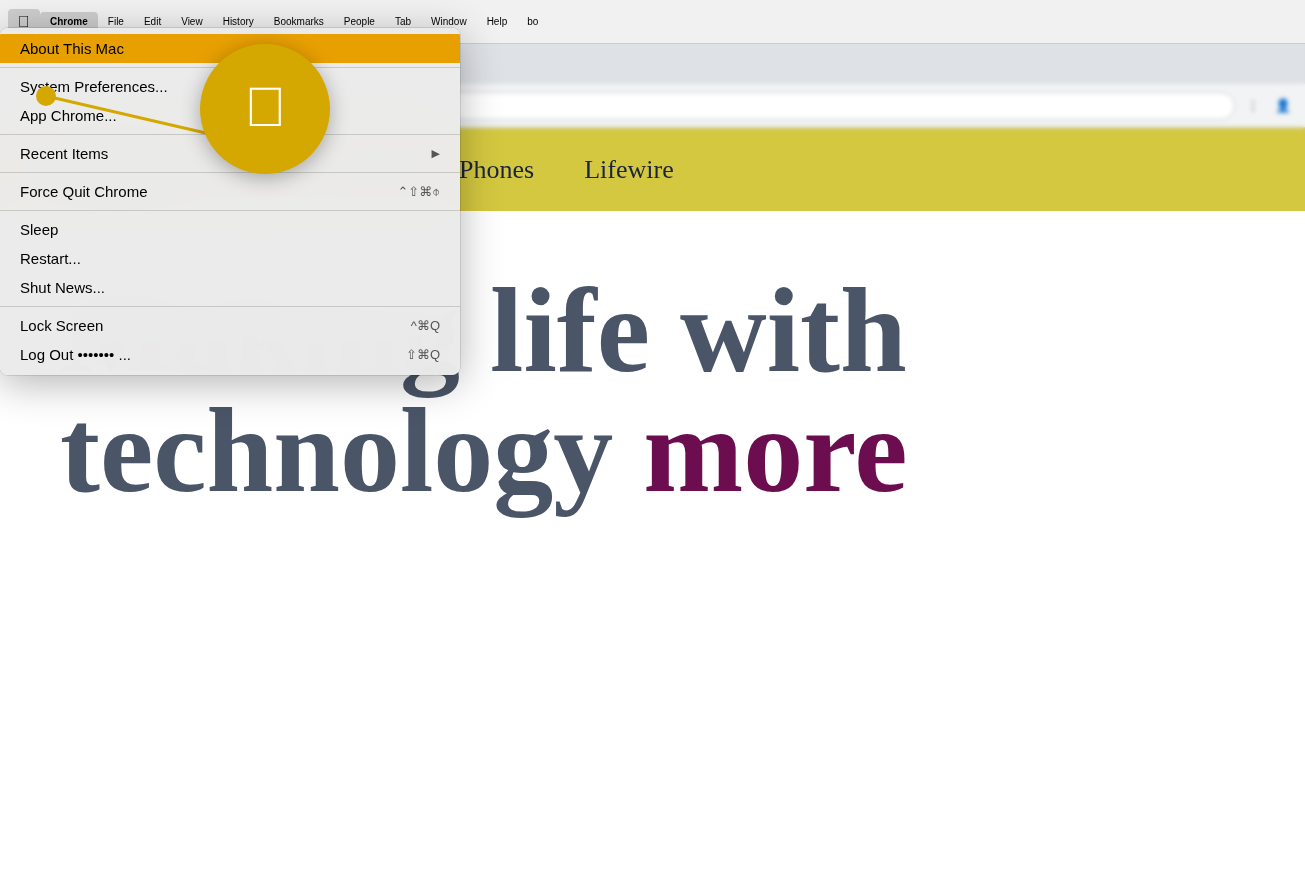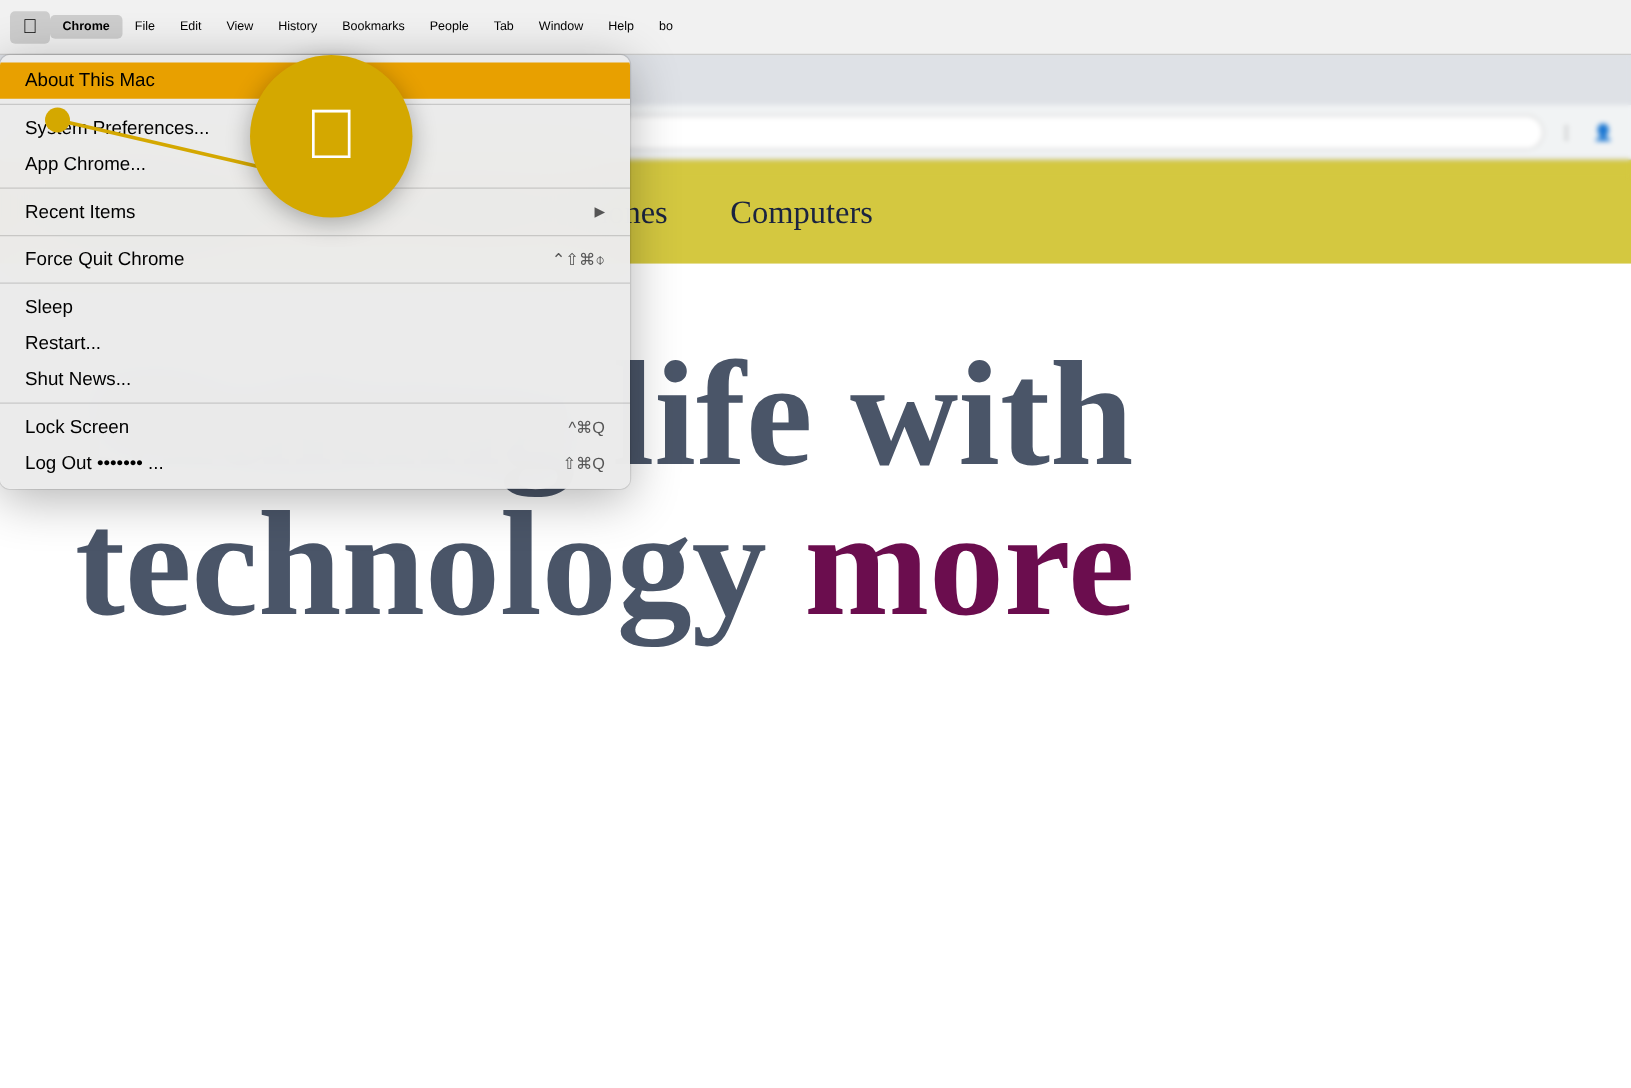--- a/index.html
+++ b/index.html
@@ -197,23 +197,23 @@
       font-family: Georgia, "Times New Roman", serif;
     }
     .hero-title .highlight {
       color: #6b0d4e;
       text-align: right;
     }
 
     
     .apple-menu {
       position: absolute;
-      top: 44px;
+      top: 28px;
       left: 0;
-      width: 504px;
+      width: 460px;
       background: rgba(235,235,235,0.98);
       backdrop-filter: blur(30px);
       border-radius: 8px;
       box-shadow: 0 8px 40px rgba(0,0,0,0.3), 0 0 0 1px rgba(0,0,0,0.1);
       z-index: 200;
       padding: 6px 0;
       overflow: hidden;
     }
     .menu-item {
       padding: 6px 20px;
@@ -329,21 +329,21 @@
   </div>
 
   <div class="page-content">
 
     <div class="site-nav">
       <div class="site-logo">Lifew</div>
       <div class="nav-links">
         <span class="nav-link">News</span>
         <span class="nav-link">WFH</span>
         <span class="nav-link">Phones</span>
-        <span class="nav-link">Computers</span>
+        <span class="nav-link">Lifewire</span>
       </div>
     </div>
 
     <div class="hero-section">
       <div class="hero-title">
         <span>Making life with</span><br>
         <span>technology</span>
         <span class="highlight">more</span>
       </div>
     </div>

